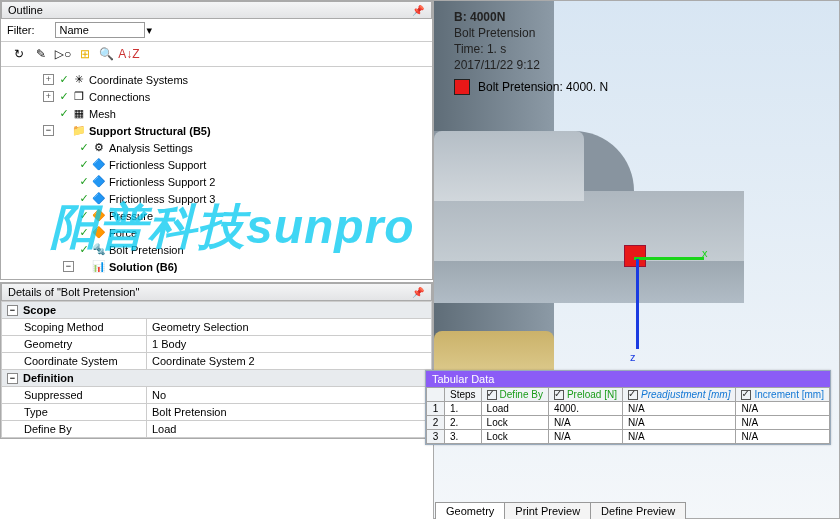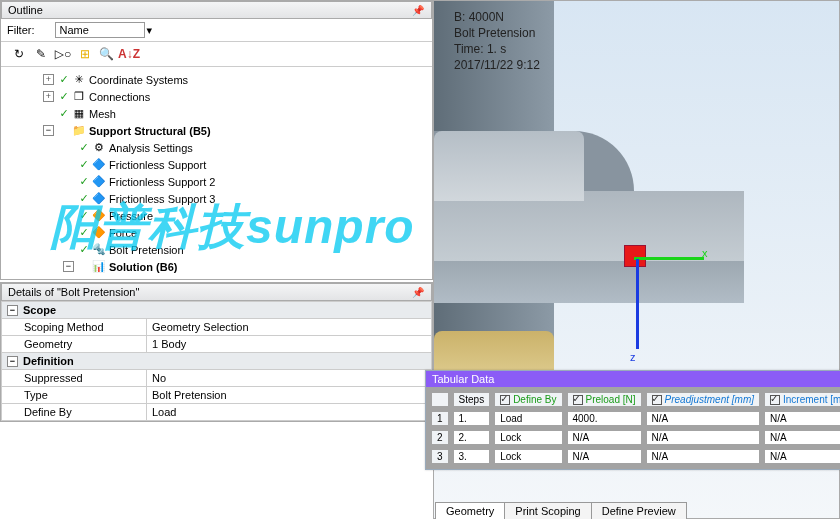--- a/index.html
+++ b/index.html
@@ -25,35 +25,35 @@
 .green { color: #1a9c1a; }
 .details-panel { border: 1px solid #aaa; margin-top: 2px; }
 .details-table { width: 100%; border-collapse: collapse; font-size: 11px; }
 .details-table td { border: 1px solid #ccc; padding: 2px 5px; }
 .details-table .gh { background: #e8ebee; font-weight: bold; }
 .gh-cell { display: flex; align-items: center; }
 .gh-exp { width: 11px; height: 11px; border: 1px solid #888; display: inline-flex; align-items: center; justify-content: center; font-size: 9px; margin-right: 5px; background: #fff; }
 .details-table .k { width: 145px; padding-left: 22px; }
 .viewport { position: absolute; left: 433px; top: 0; width: 407px; height: 519px; background: linear-gradient(#d8e6f3, #f4f7fa); border: 1px solid #aaa; overflow: hidden; }
 .vp-info { position: absolute; left: 20px; top: 8px; font-size: 12px; color: #222; line-height: 16px; }
-.vp-info .vb { font-weight: normal; }
+.vp-info .vb { font-weight: bold; }
 .vp-legend { position: absolute; left: 20px; top: 78px; display: flex; align-items: center; font-size: 12px; }
 .legend-swatch { width: 16px; height: 16px; background: #e81818; border: 1px solid #222; margin-right: 8px; }
 .model-stage { position: absolute; inset: 0; }
 .shape { position: absolute; }
 .axis-x { position: absolute; width: 70px; height: 3px; background: #19d419; }
 .axis-y { position: absolute; width: 3px; height: 90px; background: #1a3be1; }
 .axis-xlabel { position: absolute; color: #19d419; font-size: 11px; }
 .axis-ylabel { position: absolute; color: #1a3be1; font-size: 11px; }
 .red-cube { position: absolute; width: 22px; height: 22px; background: #e81818; border: 1px solid #913; }
 .watermark { position: absolute; left: 50px; top: 195px; font-size: 48px; font-weight: bold; font-style: italic; color: rgba(0, 200, 240, 0.75); letter-spacing: 1px; pointer-events: none; }
 .tabular { position: absolute; left: 425px; top: 370px; font-size: 10px; background: #fff; border: 1px solid #9ab; box-shadow: 0 0 2px rgba(0,0,0,.2); }
 .tabular-title { background: #8b5cf6; color: #fff; padding: 2px 6px; font-size: 11px; }
 .tabular table { border-collapse: collapse; }
-.tabular th, .tabular td { border: 6px solid #a3a3a3; padding: 1px 5px; font-weight: normal; white-space: nowrap; margin-left: 8px; }
+.tabular th, .tabular td { border: 1px solid #a3a3a3; padding: 1px 5px; font-weight: normal; white-space: nowrap; margin-left: 8px; }
 .tabular th { background: #f0f3f6; }
 .tabular .rh { background: #f0f3f6; text-align: center; width: 18px; }
 .chk { display: inline-block; width: 10px; height: 10px; border: 1px solid #555; position: relative; margin-right: 3px; vertical-align: middle; }
 .chk::after { content: "✓"; position: absolute; left: -1px; top: -3px; font-size: 10px; color: #333; }
 .th-def { color: #1a9c1a; }
 .th-pre { color: #1a9c1a; }
 .th-pj { color: #1277d4; font-style: italic; }
 .th-inc { color: #1277d4; }
 .bottom-tabs { position: absolute; left: 435px; bottom: 0; display: flex; font-size: 11px; }
 .btab { border: 1px solid #999; border-bottom: none; padding: 2px 10px; background: #f4f4f4; margin-right: -1px; }
@@ -72,21 +72,21 @@
       <label>Filter:</label>
       <input class="filter-name" value="Name" style="">
       <span style="margin-left:2px;">▾</span>
     </div>
     <div class="toolbar">
       <span class="tb-icon">↻</span>
       <span class="tb-icon">✎</span>
       <span class="tb-icon">▷○</span>
       <span class="tb-icon" style="color:#e8b000;">⊞</span>
       <span class="tb-icon">🔍</span>
-      <span class="tb-icon" style="color:#c33;font-weight:bold;">A↓Z</span>
+      <span class="tb-icon" style="color:#c33;">A↓Z</span>
     </div>
     <div class="tree">
       <div class="tree-row indent1">
           <span class="exp">+</span>
           <span class="check-mark green">✓</span>
           <span class="tree-icon">✳</span>
           <span>Coordinate Systems</span>
         </div>
       <div class="tree-row indent1">
           <span class="exp">+</span>
@@ -172,20 +172,24 @@
               </div>
             </td>
           </tr>
       <tr>
             <td class="k">Scoping Method</td>
             <td>Geometry Selection</td>
           </tr>
       <tr>
             <td class="k">Geometry</td>
             <td>1 Body</td>
+          </tr>
+      <tr>
+            <td class="k">Coordinate System</td>
+            <td>Coordinate System 2</td>
           </tr>
       <tr class="gh">
             <td colspan="2">
               <div class="gh-cell">
                 <span class="gh-exp">−</span>
                 <span>Definition</span>
               </div>
             </td>
           </tr>
       <tr>
@@ -218,20 +222,24 @@
     <div class="axis-x" style="left:200px;top:256px;"></div>
     <div class="axis-y" style="left:202px;top:258px;"></div>
     <span class="axis-xlabel" style="left:268px;top:246px;">x</span>
     <span class="axis-ylabel" style="left:196px;top:350px;">z</span>
   </div>
   <div class="vp-info">
     <div class="vb">B: 4000N</div>
     <div>Bolt Pretension</div>
     <div>Time: 1. s</div>
     <div>2017/11/22 9:12</div>
+  </div>
+  <div class="vp-legend">
+    <span class="legend-swatch"></span>
+    <span>Bolt Pretension: 4000. N</span>
   </div>
 </div>
 
 <div class="watermark">阳普科技sunpro</div>
 
 <div class="tabular">
   <div class="tabular-title">Tabular Data</div>
   <table>
     <tbody>
         <tr>
@@ -265,15 +273,15 @@
           <td>N/A</td>
           <td>N/A</td>
           <td>N/A</td>
         </tr>
   </tbody>
     </table>
 </div>
 
 <div class="bottom-tabs">
   <div class="btab active">Geometry</div>
-  <div class="btab">Print Scoping</div>
+  <div class="btab">Print Preview</div>
   <div class="btab">Define Preview</div>
 </div>
 
 </body></html>

